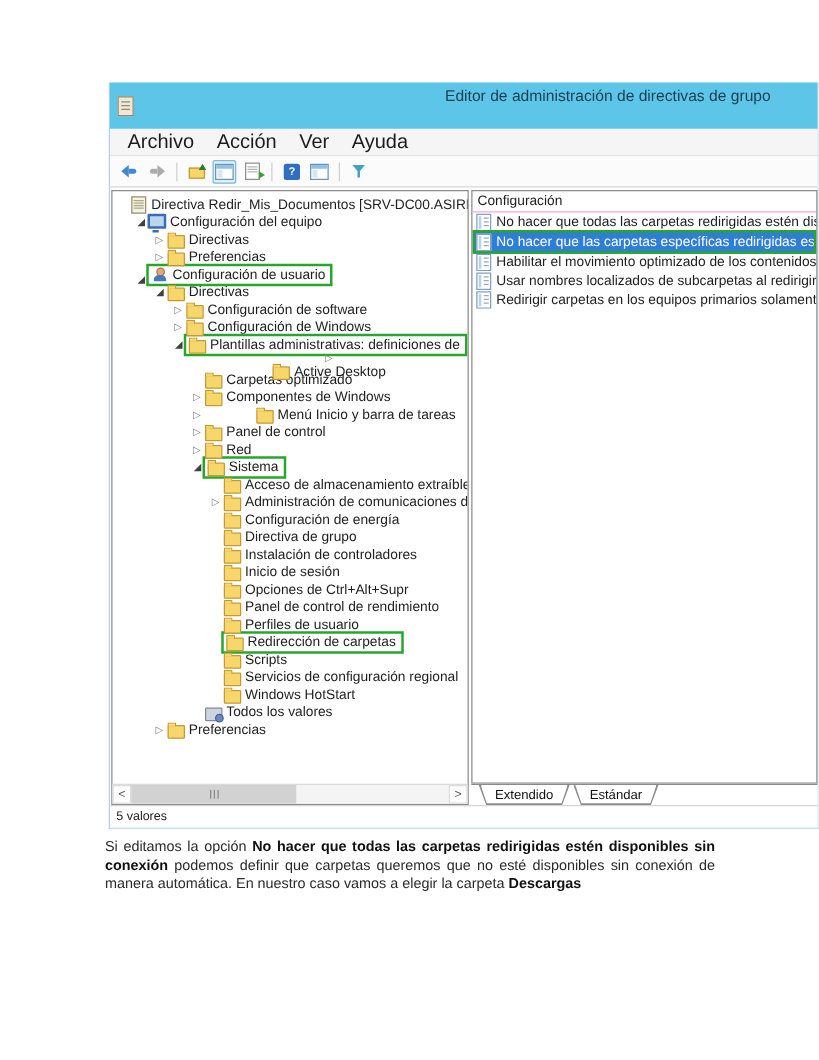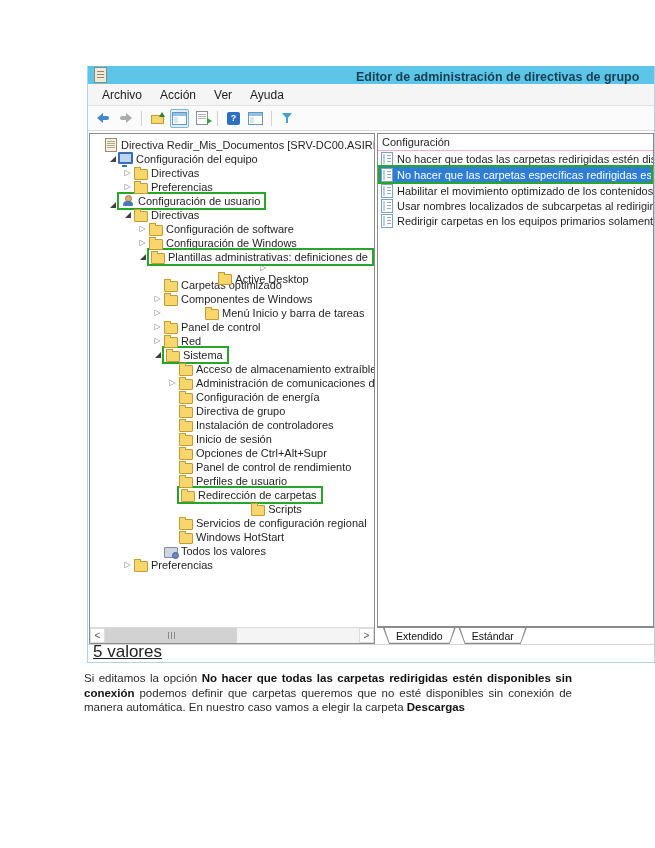--- a/index.html
+++ b/index.html
@@ -5,29 +5,29 @@
   :root{
     --titlebar:#5cc5e8; --sel:#2e7ed5; --green:#28a62c; --folder:#f7d76b;
   }
   html,body{margin:0;padding:0;background:#fff;}
   body{font-family:"Liberation Sans",sans-serif;}
   .page{position:relative;width:655px;height:848px;background:#fff;overflow:hidden;}
 
   
   .window{position:absolute;left:87px;top:66px;width:568px;height:597px;background:#fff;
     border:1px solid #aed4e6;border-top:none;box-sizing:border-box;display:flex;flex-direction:column;}
-  .titlebar{height:18px;background:var(--titlebar);display:flex;align-items:center;padding:0 6px;
-    flex:0 0 auto;position:relative;font-weight:bold;}
+  .titlebar{height:37px;background:var(--titlebar);display:flex;align-items:center;padding:0 6px;
+    flex:0 0 auto;position:relative;}
   .app-icon{width:11px;height:14px;background:#efe9d6;border:1px solid #8f8a77;margin-right:6px;position:relative;}
   .app-icon:before{content:"";position:absolute;left:2px;top:3px;right:2px;height:1px;background:#8f8a77;
     box-shadow:0 3px 0 #8f8a77,0 6px 0 #8f8a77;}
   .title{position:absolute;left:268px;top:4px;font-size:12.5px;color:#173f52;white-space:nowrap;}
 
   .menubar{height:21px;background:#f5f5f5;border-bottom:1px solid #e2e2e2;display:flex;align-items:center;
-    padding-left:5px;font-size:12px;color:#1c1c1c;flex:0 0 auto;}
+    padding-left:5px;font-size:16px;color:#1c1c1c;flex:0 0 auto;}
   .menu-item{padding:0 9px;}
 
   .toolbar{height:24px;background:#fbfbfb;border-bottom:1px solid #d9d9d9;display:flex;align-items:center;
     padding-left:6px;gap:3px;flex:0 0 auto;}
   .tb{display:flex;align-items:center;justify-content:center;width:19px;height:19px;flex:0 0 auto;box-sizing:border-box;}
   .tb.pressed{border:1px solid #7ab8dc;background:#dff0fa;border-radius:2px;}
   .tb-sep{width:1px;height:15px;background:#d0d0d0;margin:0 3px;flex:0 0 auto;}
   .tb i{font-style:normal;}
   .g-back{position:relative;width:13px;height:10px;display:block;}
   .g-back:before{content:"";position:absolute;left:0;top:0;width:0;height:0;border-top:5px solid transparent;
@@ -113,22 +113,22 @@
   
   .tabrow{height:16px;border-top:1px solid #8a8a8a;display:flex;padding-left:6px;background:#fff;
     align-items:stretch;flex:0 0 auto;}
   .tab{position:relative;padding:0 13px;margin-right:3px;font-size:10.5px;color:#111;display:flex;
     align-items:flex-end;justify-content:center;}
   .tab .bg{position:absolute;inset:0;background:#8a8a8a;clip-path:polygon(0 0,100% 0,calc(100% - 6px) 100%,6px 100%);}
   .tab .bg:before{content:"";position:absolute;left:1.5px;right:1.5px;top:0;bottom:1.2px;background:#fff;
     clip-path:polygon(0 0,100% 0,calc(100% - 5px) 100%,5px 100%);}
   .tab .lab{position:relative;z-index:1;padding-bottom:2px;}
 
-  .statusbar{height:17px;border-top:1px solid #d5d5d5;display:flex;align-items:flex-end;padding-left:5px;
-    font-size:17px;color:#222;flex:0 0 auto;background:#fff;text-decoration:underline;}
+  .statusbar{height:17px;border-top:1px solid #d5d5d5;display:flex;align-items:center;padding-left:5px;
+    font-size:10px;color:#222;flex:0 0 auto;background:#fff;}
 
   
   .caption{position:absolute;left:84px;top:671px;width:488px;font-size:11.5px;color:#2a2a2a;
     line-height:1.28;text-align:justify;}
   .caption b{font-weight:bold;color:#111;}
 </style>
 </head>
 <body>
 
 <div class="page">
@@ -402,21 +402,21 @@
             </div>
             <div class="row" style="padding-left: 77px;">
               <span class="exp none"></span>
               <span class="lblwrap gbox">
                 <span class="ticon">
                   <i class="i-folder"></i>
                 </span>
                 <span class="tlabel">Redirección de carpetas</span>
               </span>
             </div>
-            <div class="row" style="padding-left: 77px; justify-content: center;">
+            <div class="row" style="padding-left: 77px;">
               <span class="exp none"></span>
               <span class="lblwrap">
                 <span class="ticon">
                   <i class="i-folder"></i>
                 </span>
                 <span class="tlabel">Scripts</span>
               </span>
             </div>
             <div class="row" style="padding-left: 77px;">
               <span class="exp none"></span>

